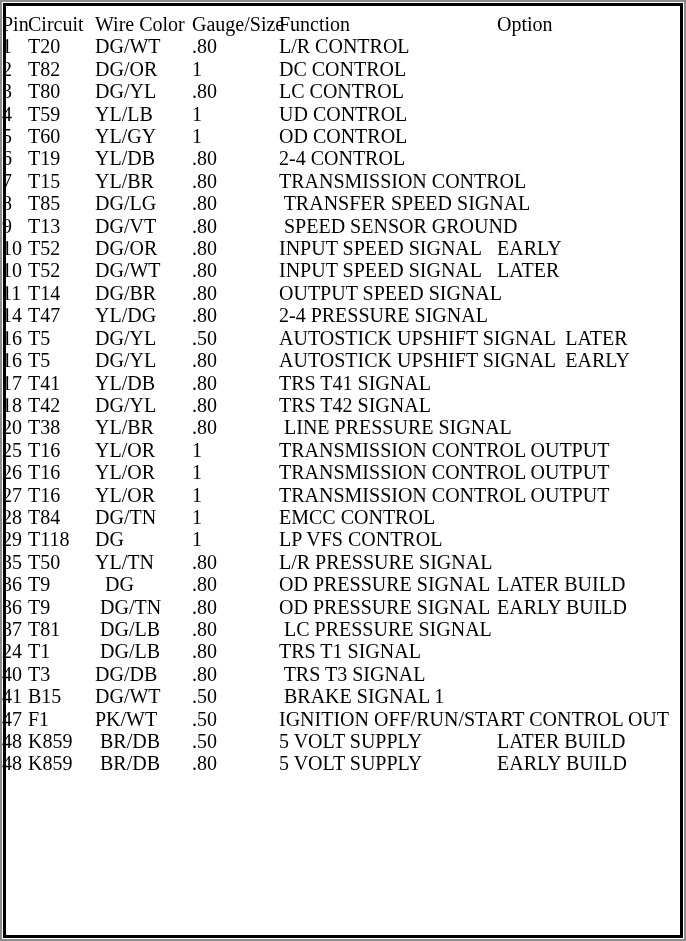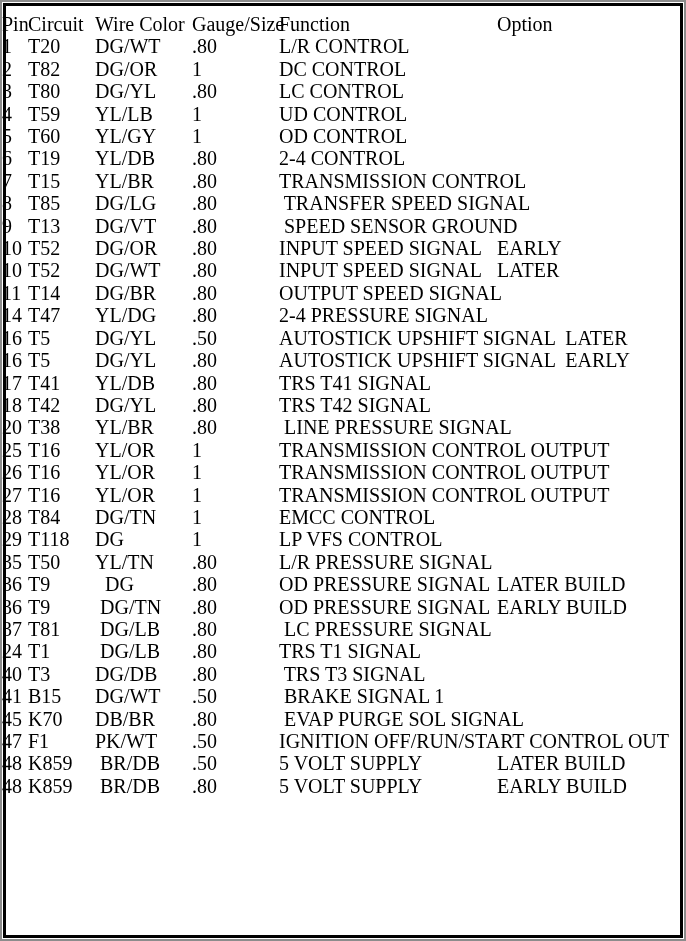--- a/index.html
+++ b/index.html
@@ -354,28 +354,20 @@
 
     <tr>
       <td>41</td>
       <td>B15</td>
       <td>DG/WT</td>
       <td class="gauge">.50</td>
       <td> BRAKE SIGNAL 1</td>
       <td class="option"></td>
     </tr>
 
-    <tr>
-      <td>45</td>
-      <td>K70</td>
-      <td>DB/BR</td>
-      <td class="gauge">.80</td>
-      <td> EVAP PURGE SOL SIGNAL</td>
-      <td class="option"></td>
-    </tr>
 
     <tr>
       <td>47</td>
       <td>F1</td>
       <td>PK/WT</td>
       <td class="gauge">.50</td>
       <td>IGNITION OFF/RUN/START CONTROL OUT</td>
       <td class="option"></td>
     </tr>
 

